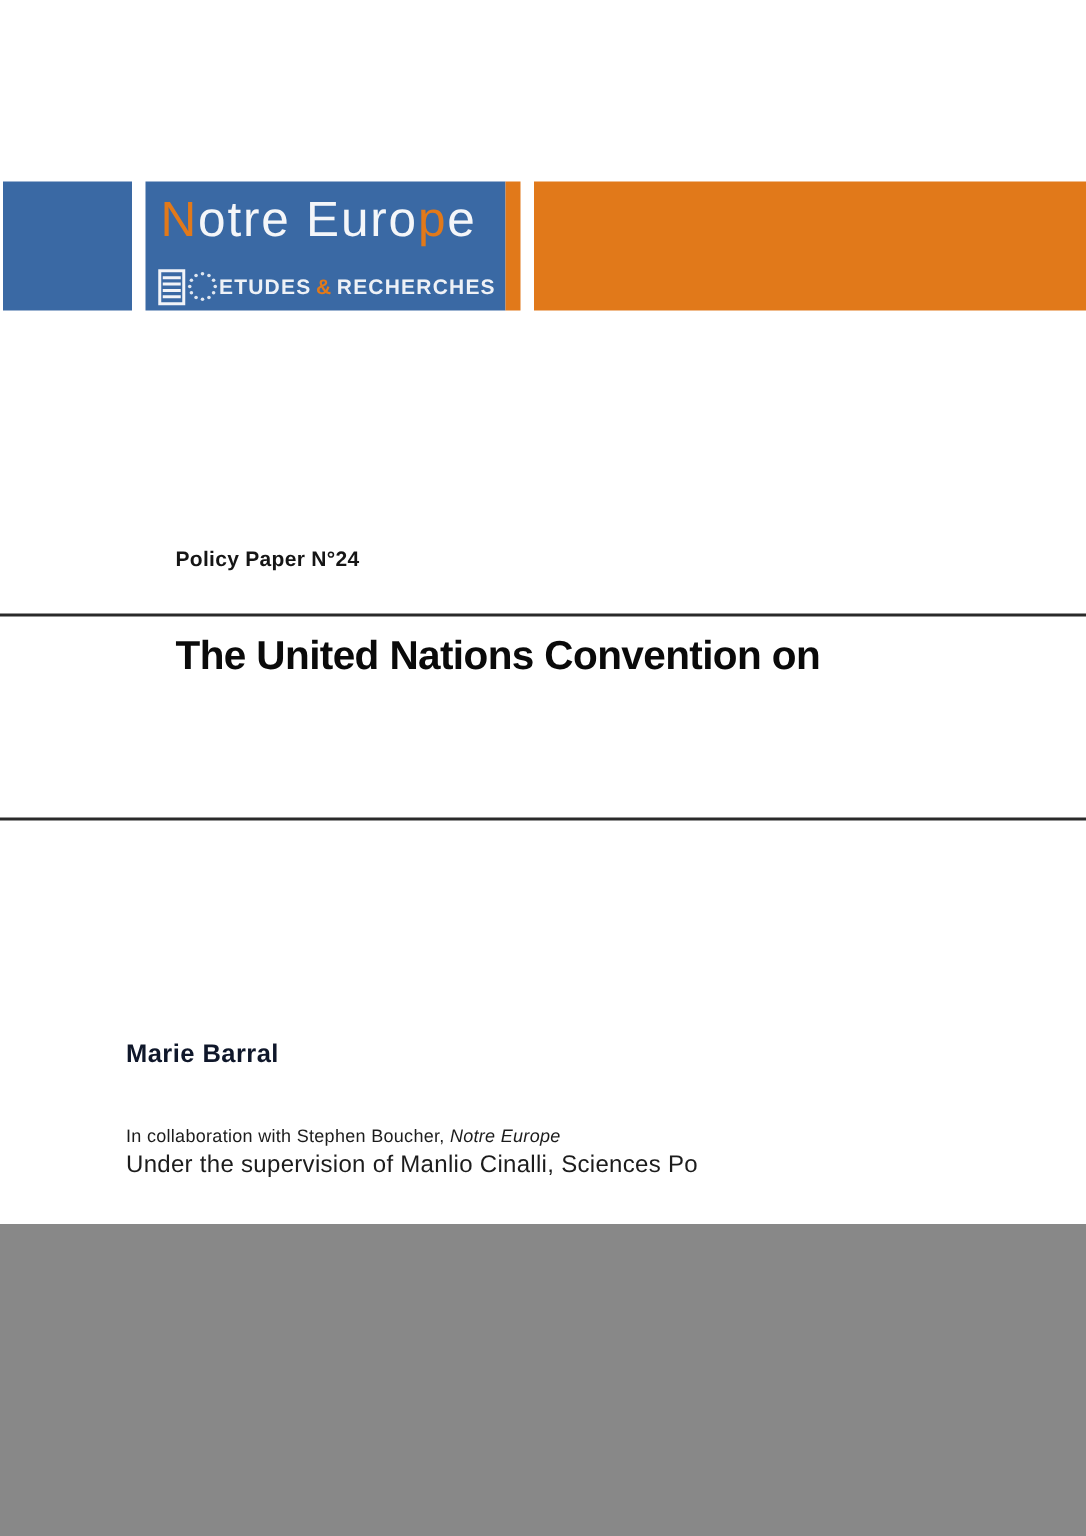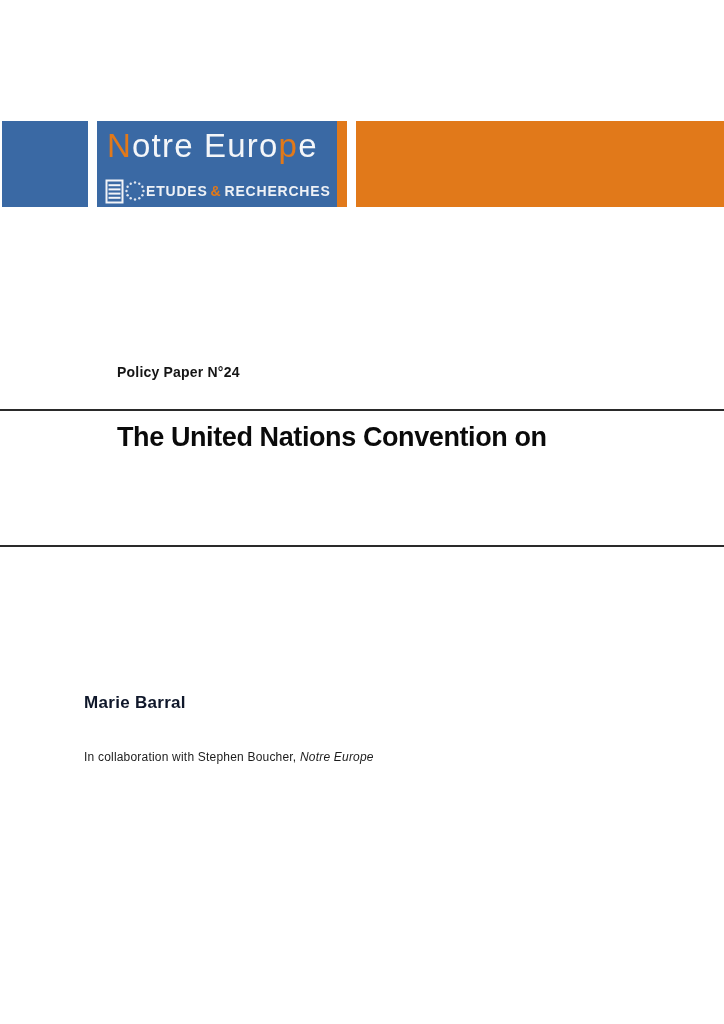--- a/index.html
+++ b/index.html
@@ -1,19 +1,19 @@
 <!DOCTYPE html>
 <html style="--blue: #3a69a4; --orange: #e1791a; --text: #101010; --rule: #2a2a2a;"><head>
 <meta charset="utf-8">
 <style>
   * { margin:0; padding:0; box-sizing:border-box; }
   html,body { background:#888; }
   .page {
     position:relative;
-    width:724px; height:1024px;
+    width:724px; height:816px;
     margin:0 auto;
     background:#ffffff;
     overflow:hidden;
     font-family:"Liberation Sans", sans-serif;
     color:#101010;
   }
 
   
   .banner-blue-left {
     position:absolute; left:2px; top:121px;
@@ -143,14 +143,15 @@
   <div class="rule rule-bottom"></div>
 
   <div class="paper-title">
     <div>The United Nations Convention on</div>
   </div>
 
   <div class="author-name">Marie Barral</div>
   <div class="collab-line">
     <span>In collaboration with Stephen Boucher, </span><span class="org">Notre Europe</span>
   </div>
+  <div class="supervision-line">Under the supervision of Manlio Cinalli, Sciences Po</div>
 
 </div>
 
 </body></html>

